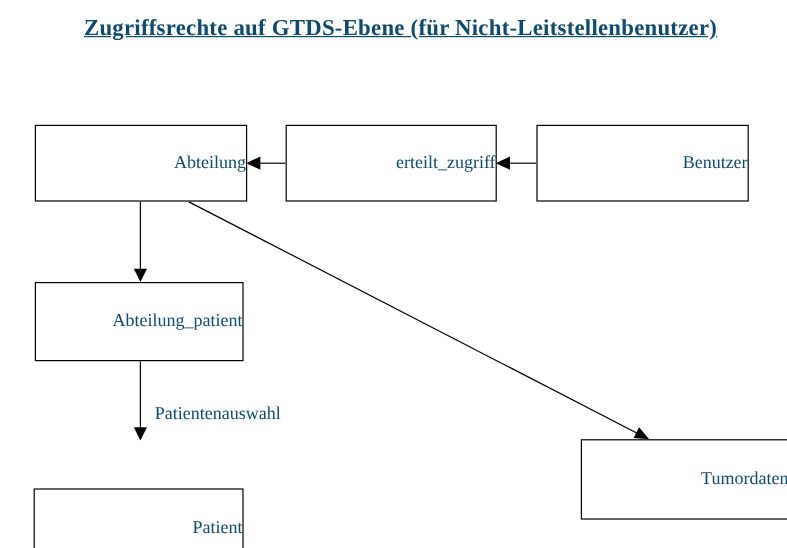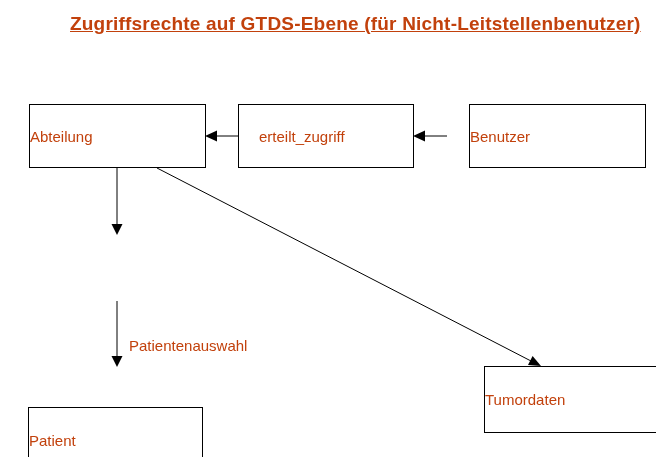--- a/index.html
+++ b/index.html
@@ -5,22 +5,22 @@
   html, body {
     margin: 0;
     padding: 0;
     background: #ffffff;
   }
   .canvas {
     position: relative;
     width: 656px;
     height: 457px;
     background: #ffffff;
-    font-family: Liberation Sans, sans-serif;
-    color: #c2410c;
+    font-family: Liberation Serif, serif;
+    color: #0c4a6e;
     overflow: hidden;
   }
   .title {
     position: absolute;
     left: 70px;
     top: 13px;
     margin: 0;
     font-size: 19px;
     font-weight: bold;
     text-decoration: underline;
@@ -34,27 +34,27 @@
     width: 656px;
     height: 457px;
   }
   .node {
     position: absolute;
     box-sizing: border-box;
     border: 1px solid #000000;
     background: #ffffff;
     display: flex;
     align-items: center;
-    justify-content: flex-start;
+    justify-content: flex-end;
     font-size: 15px;
     white-space: nowrap;
   }
   .node-abteilung        { left: 29px;  top: 104px; width: 177px; height: 64px; }
   .node-erteilt-zugriff  { left: 238px; top: 104px; width: 176px; height: 64px; padding-left: 20px; }
-  .node-benutzer         { left: 469px; top: 104px; width: 177px; height: 64px; }
+  .node-benutzer         { left: 447px; top: 104px; width: 177px; height: 64px; }
   .node-abteilung-patient{ left: 29px;  top: 235px; width: 174px; height: 66px; }
   .node-patient          { left: 28px;  top: 367px; width: 175px; height: 66px; margin-top: 40px; }
   .node-tumordaten       { left: 484px; top: 366px; width: 174px; height: 67px; }
   .annotation {
     position: absolute;
     font-size: 15px;
     line-height: 19px;
     white-space: nowrap;
   }
   .annotation-access { left: 358px; top: 228px; }
@@ -100,20 +100,23 @@
   </div>
 
   <div class="node node-erteilt-zugriff">
     <span>erteilt_zugriff</span>
   </div>
 
   <div class="node node-benutzer">
     <span>Benutzer</span>
   </div>
 
+  <div class="node node-abteilung-patient">
+    <span>Abteilung_patient</span>
+  </div>
 
   <div class="node node-patient">
     <span>Patient</span>
   </div>
 
   <div class="node node-tumordaten">
     <span>Tumordaten</span>
   </div>
 
 

